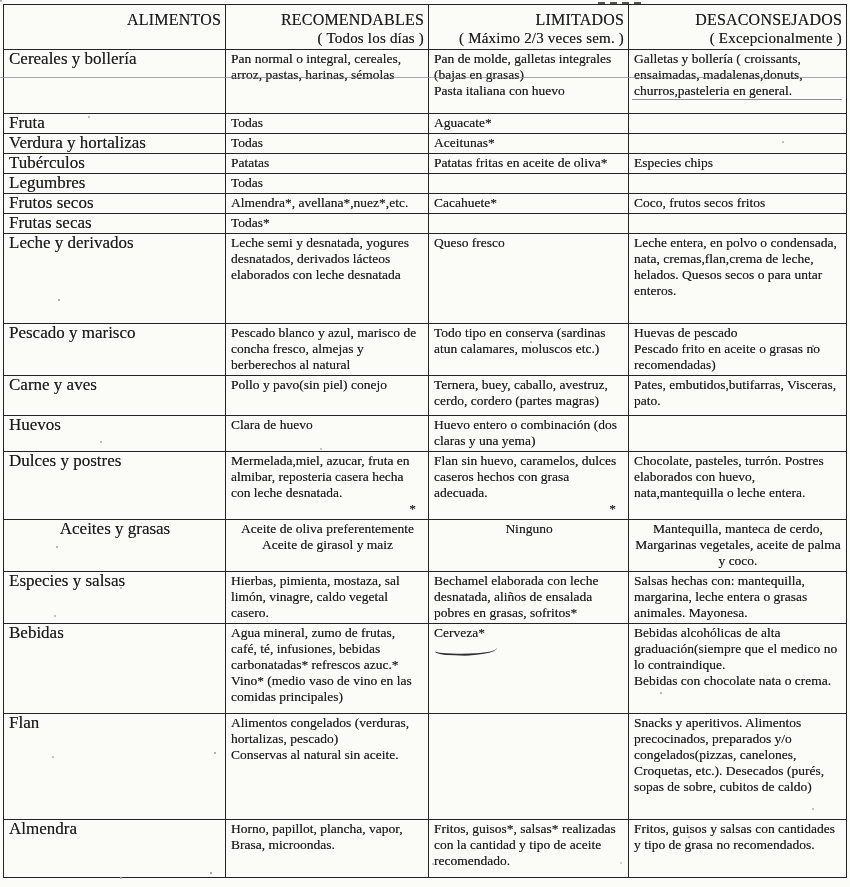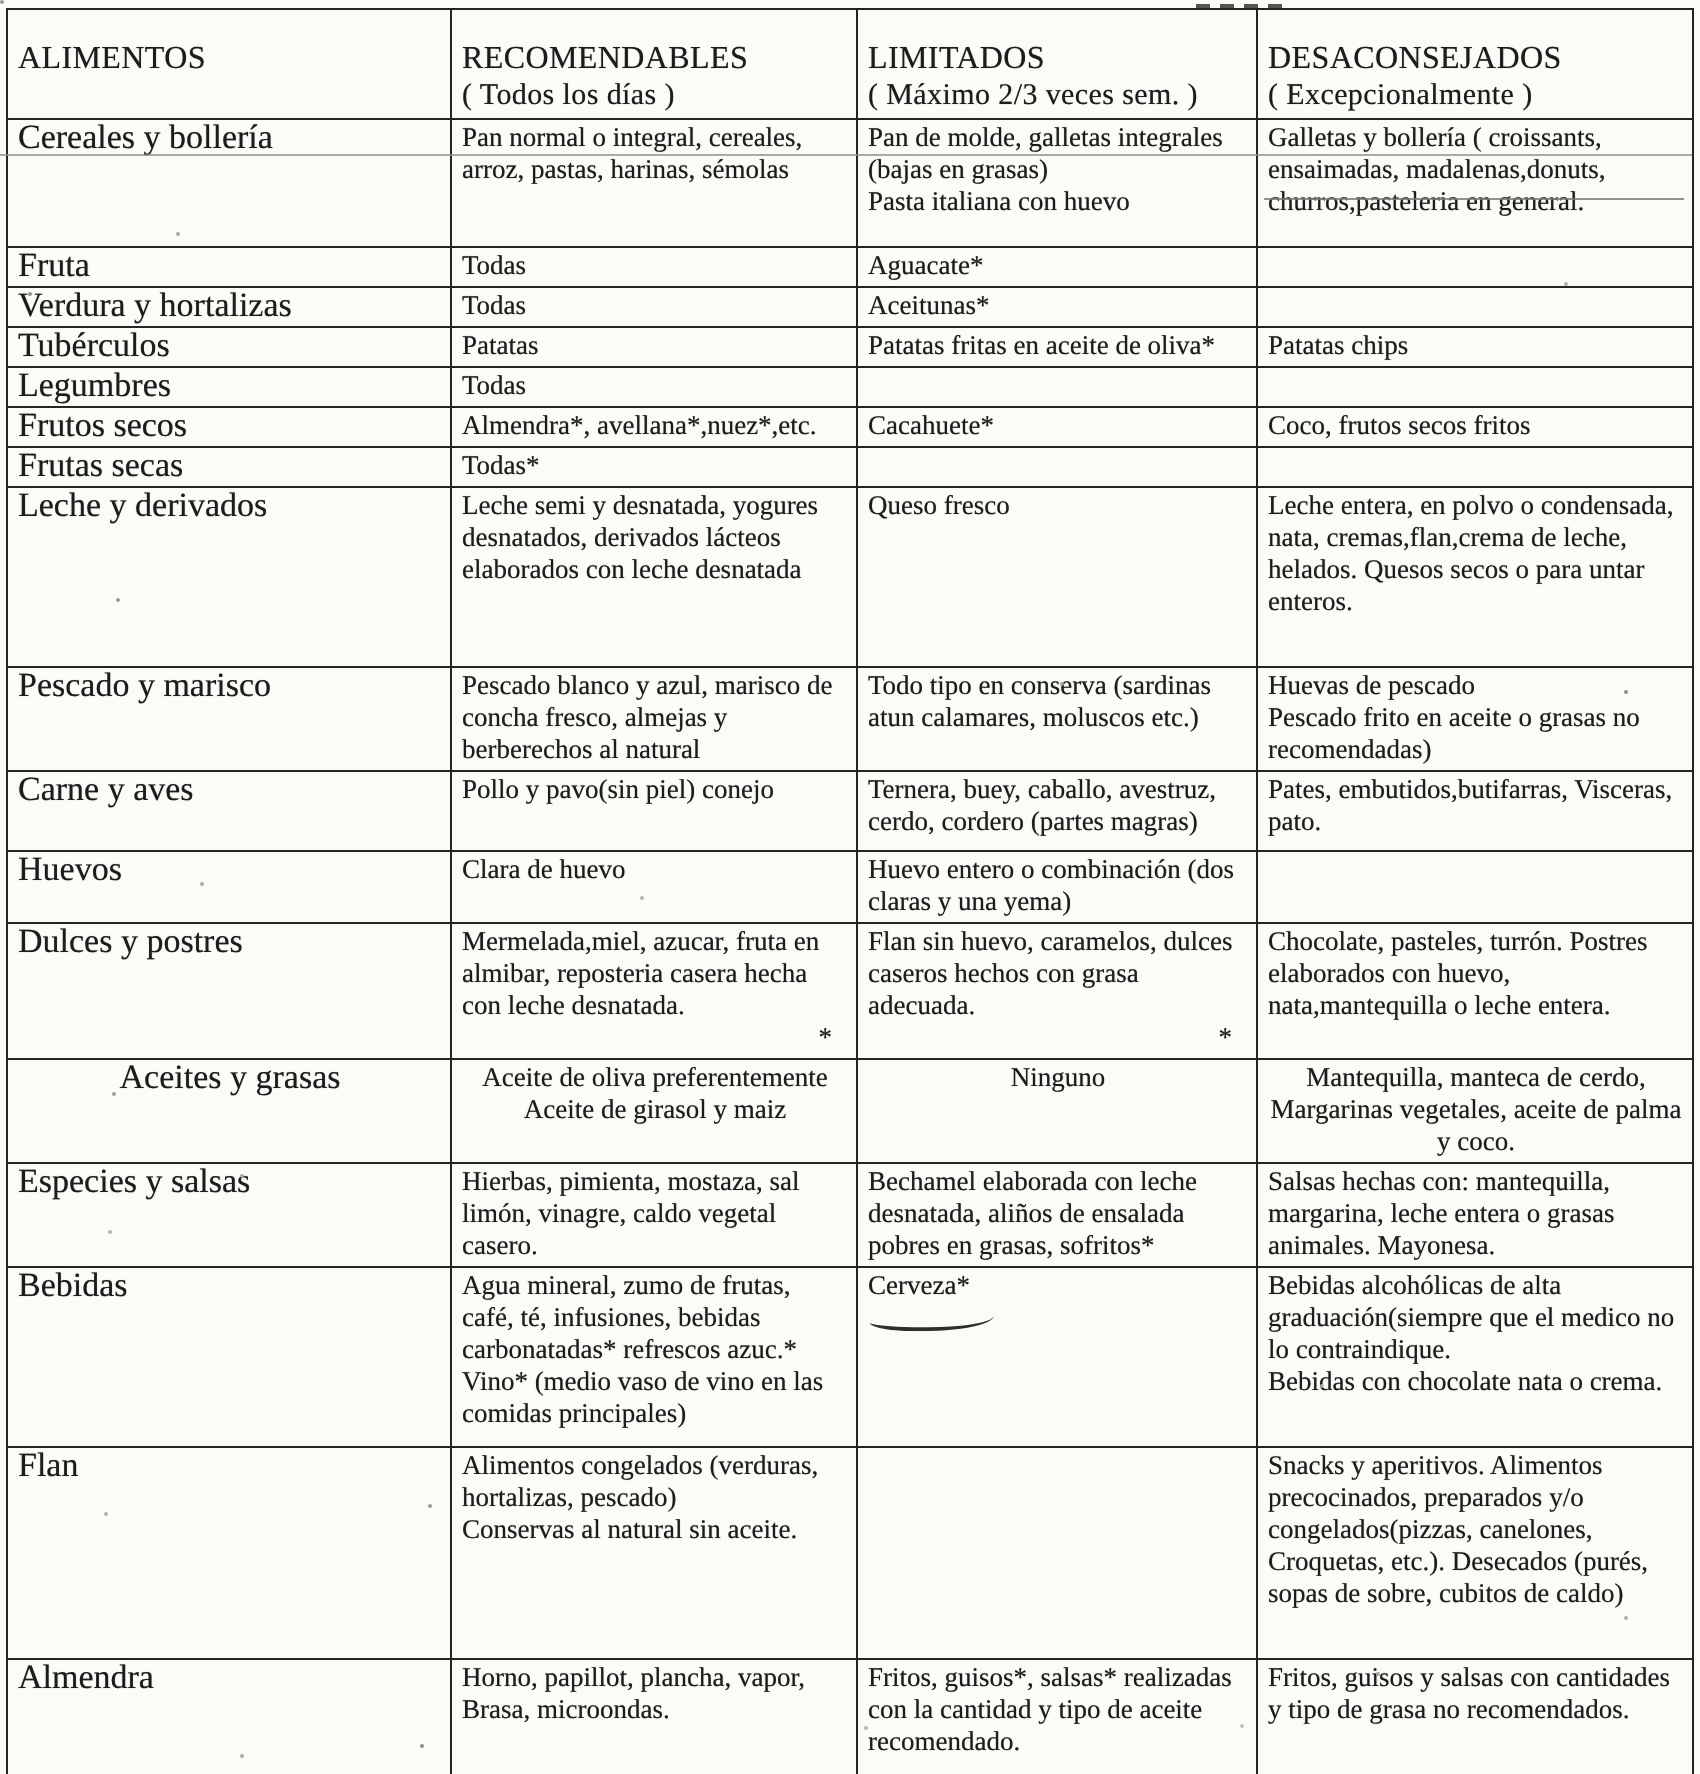--- a/index.html
+++ b/index.html
@@ -24,21 +24,22 @@
     text-align:left;
     padding:1px 4px 2px 5px;
     font-weight:normal;
     text-shadow:0 0 0.4px rgba(20,20,20,.6);
   }
   thead th{
     font-size:16px;
     line-height:18px;
     letter-spacing:.2px;
     height:36px;
-    padding-top:16px;
+    padding-top:6px;
+    text-align:right;
   }
   thead .sub{font-size:15px;display:block;}
   td{
     font-size:13.5px;
     line-height:16px;
   }
   td .txt{white-space:pre-line;display:block;}
   td.cat{font-size:17px;}
   .mark{float:right;padding-right:8px;}
   .squiggle{
@@ -163,21 +164,21 @@
           <td class="cat">
             <span class="txt">Tubérculos</span>
           </td>
           <td>
             <span class="txt">Patatas</span>
           </td>
           <td>
             <span class="txt">Patatas fritas en aceite de oliva*</span>
           </td>
           <td>
-            <span class="txt">Patatas chips</span>
+            <span class="txt">Especies chips</span>
           </td>
         </tr>
         <tr>
           <td class="cat">
             <span class="txt">Legumbres</span>
           </td>
           <td>
             <span class="txt">Todas</span>
           </td>
           <td>

